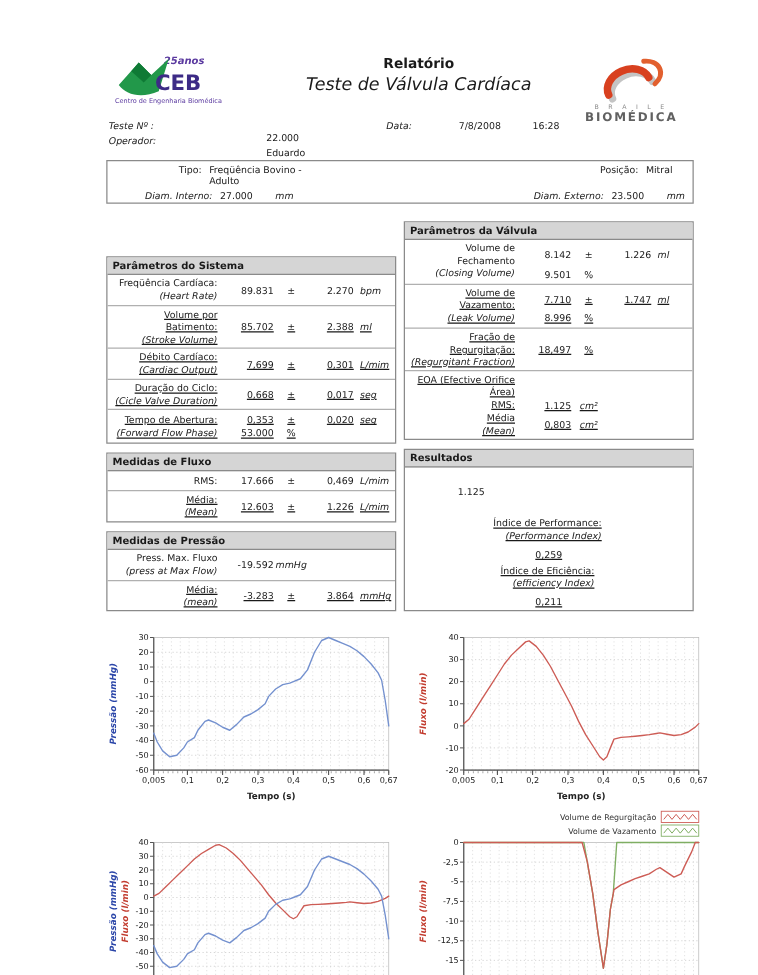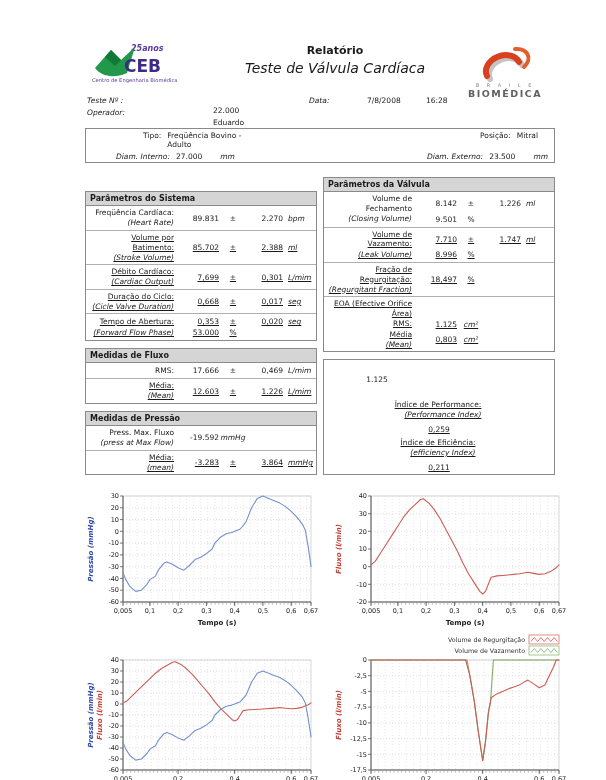--- a/index.html
+++ b/index.html
@@ -285,20 +285,21 @@
                 <div class="vc">0,803</div>
                   <div class="pmc it">cm²</div>
                 <div class="ec"></div>
                   <div class="uc"></div>
               </div>
             </div>
           </div>
         </div>
 
         <div class="tbl nodiv res">
+          <div class="th">Resultados</div>
           <div class="body">
             <div class="r">
               <div class="vcen">1.125</div>
             </div>
             <div class="r">
               <div class="lc"><span>Índice de Performance:</span><span class="sub">(Performance Index)</span></div>
               <div class="vcen">0,259</div>
             </div>
             <div class="r">
               <div class="lc"><span>Índice de Eficiência:</span><span class="sub">(efficiency Index)</span></div>

